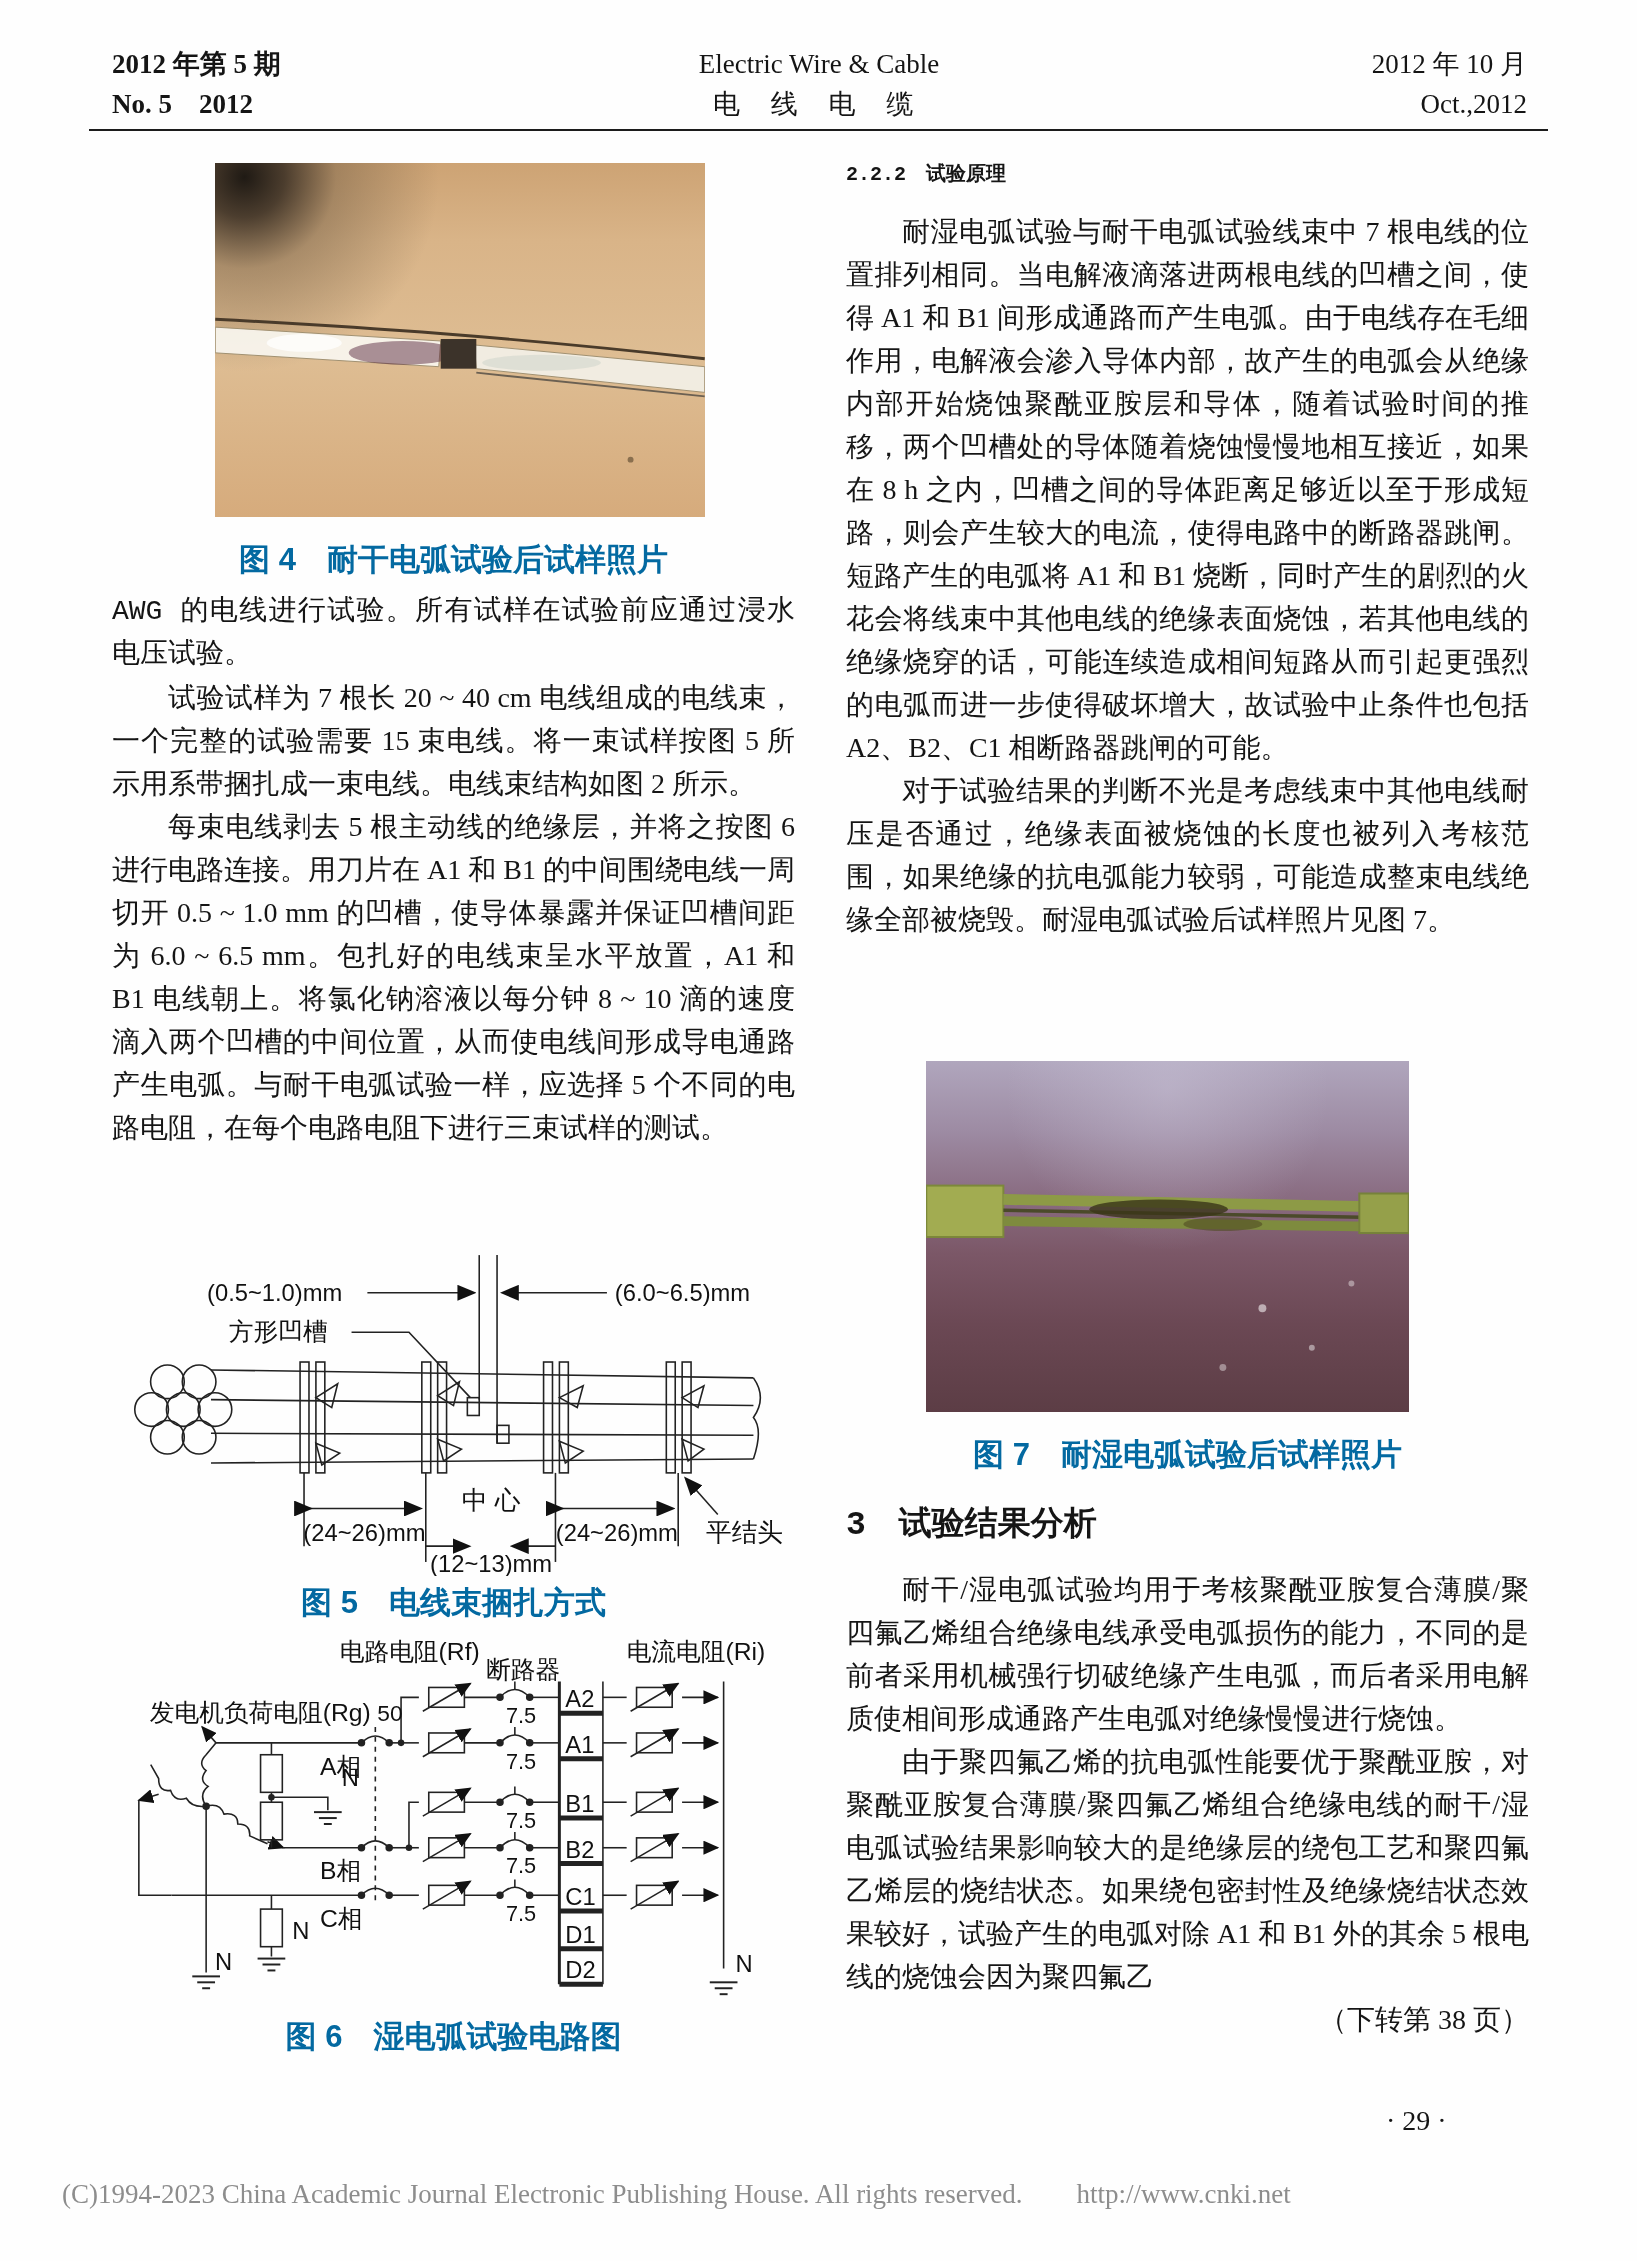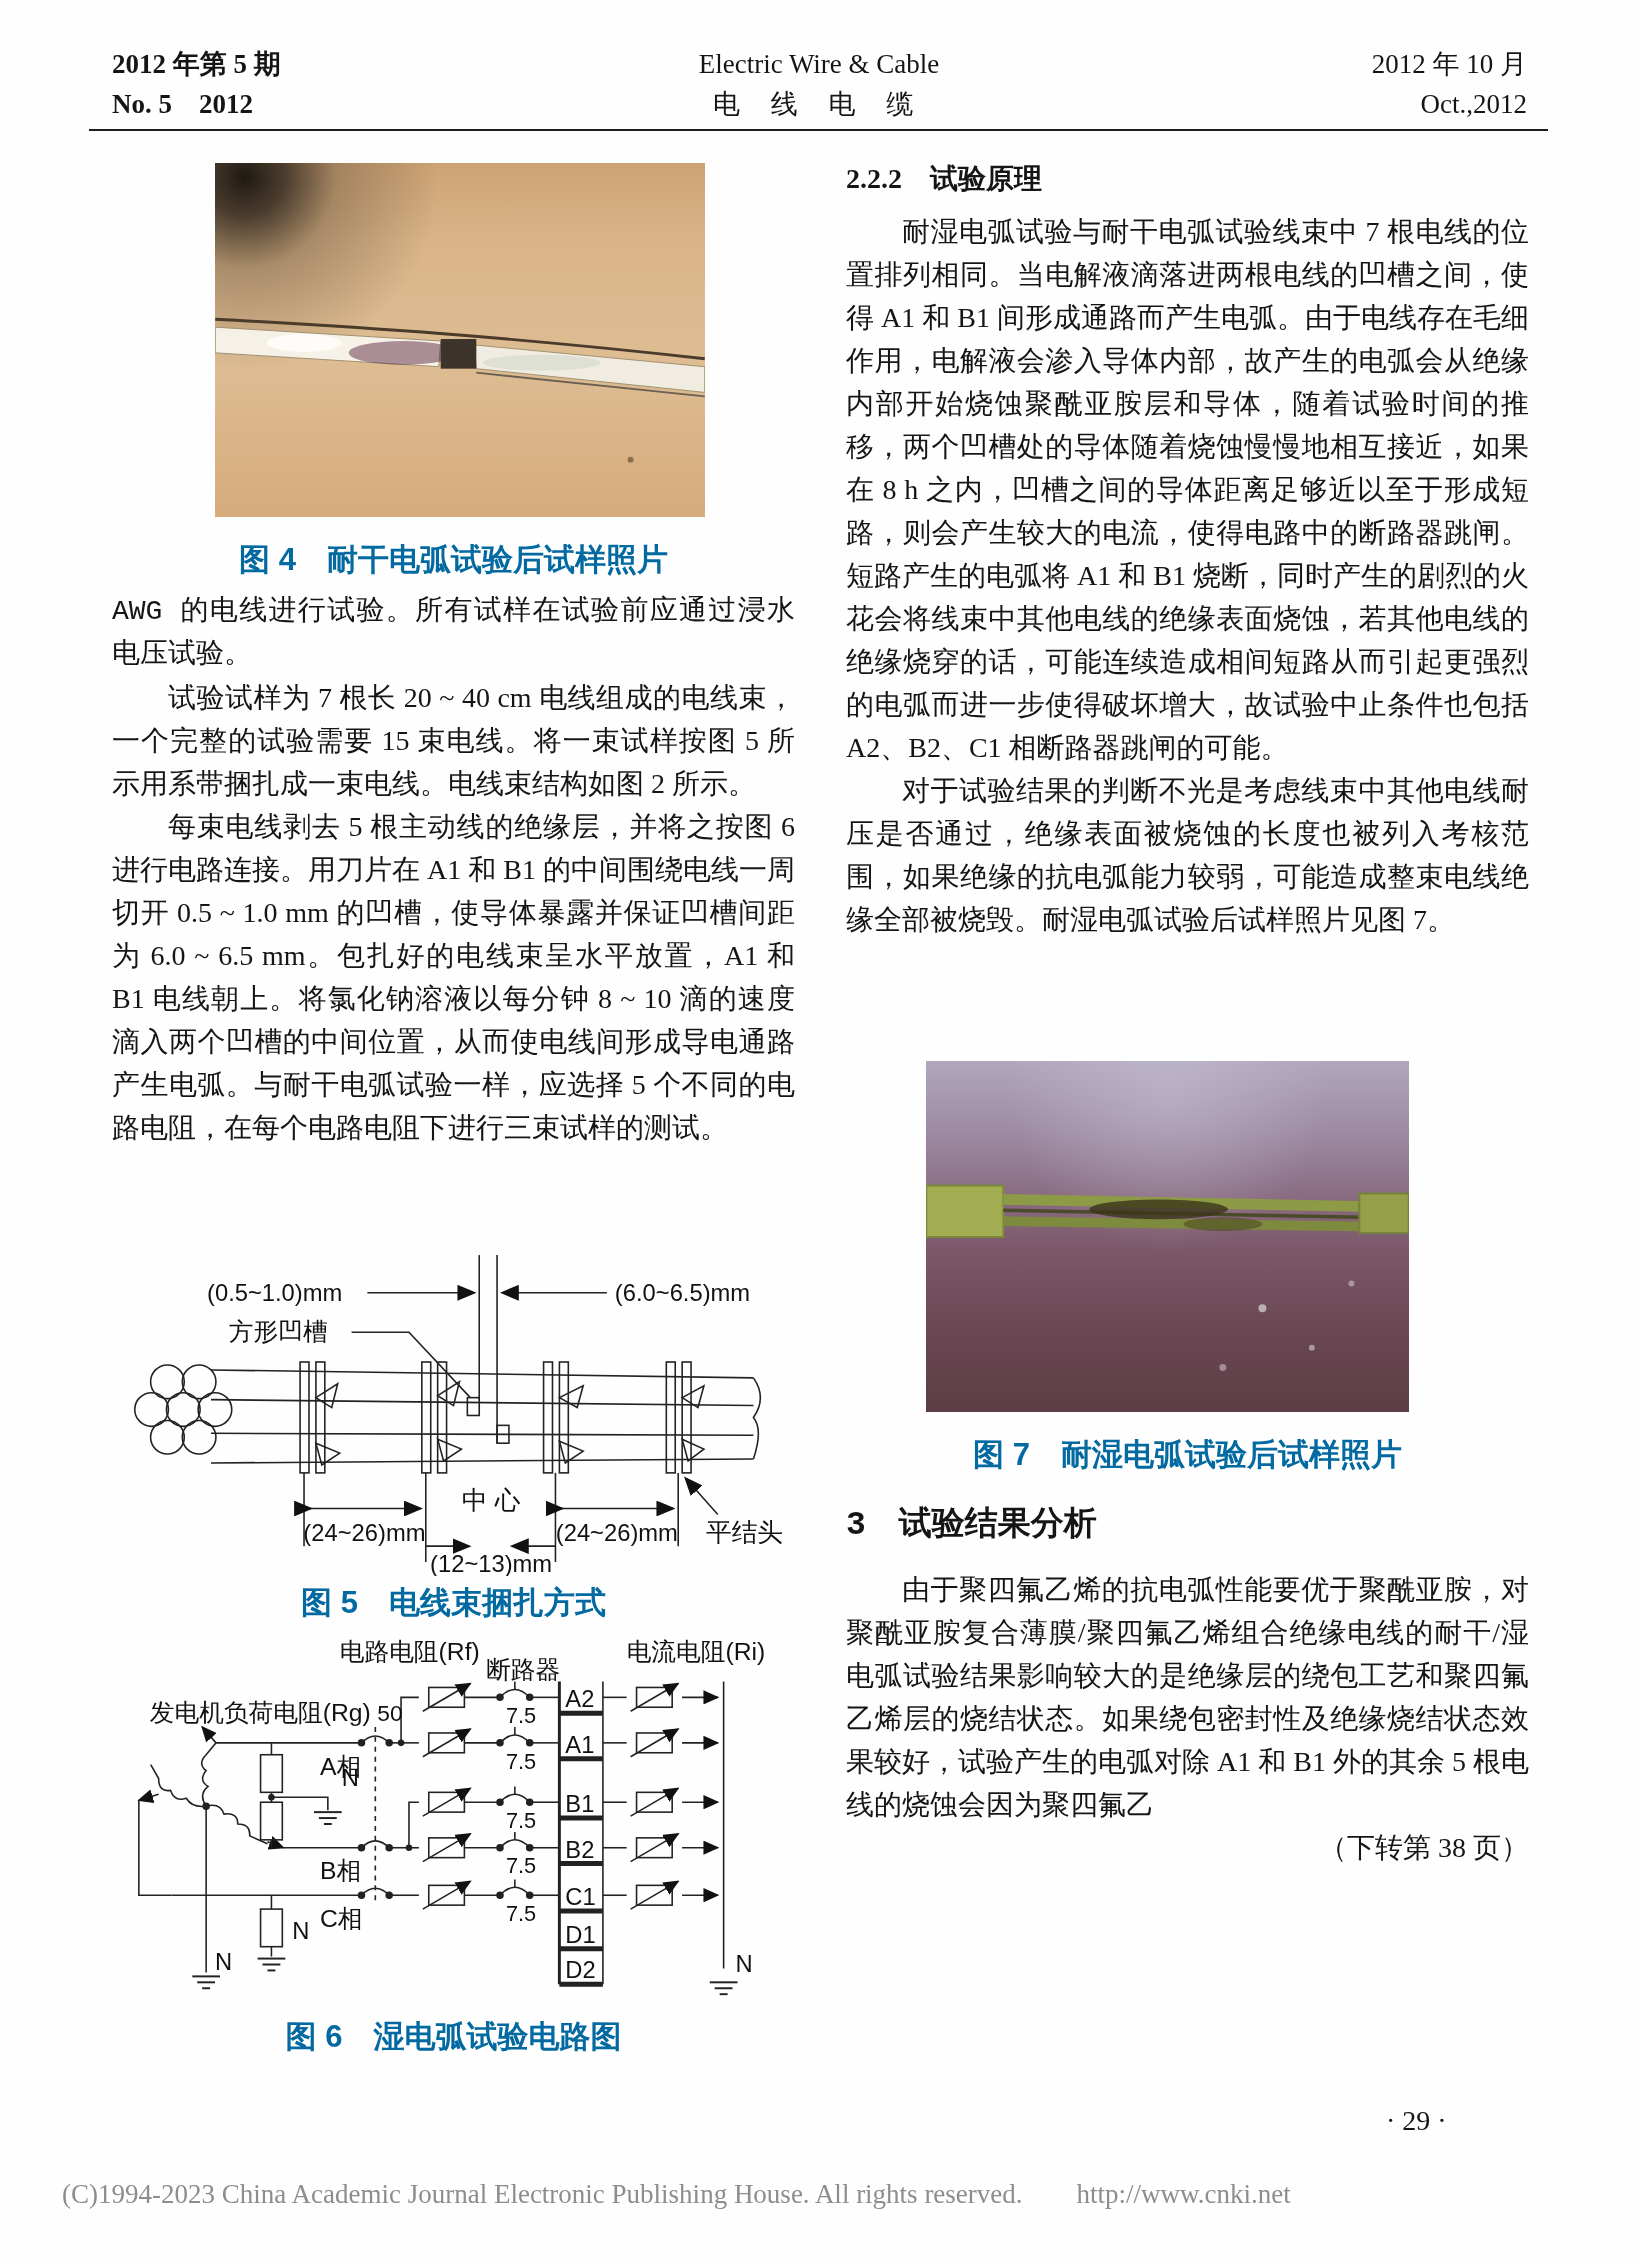--- a/index.html
+++ b/index.html
@@ -14,22 +14,22 @@
 
   
   .col{width:683px;}
   .body-text{font-size:28px;line-height:43px;text-align:justify;}
   .body-text p{margin:0;text-indent:2em;}
   .body-text p.noindent{text-indent:0;font-family:Liberation Mono, monospace;}
 
   .caption{font-family:"Liberation Sans", sans-serif;font-weight:bold;
            font-size:31px;text-align:center;width:683px;color:#0369a1;}
 
-  .sec-head{font-family:Liberation Serif, serif;font-weight:bold;
-            font-size:28px;white-space:nowrap;}
+  .sec-head{font-family:Liberation Mono, monospace;font-weight:bold;
+            font-size:20px;white-space:nowrap;}
   .sec-head-big{font-family:Liberation Mono, monospace;font-weight:bold;
             font-size:33px;white-space:nowrap;}
 
   
   .photo4{width:490px;height:354px;overflow:hidden;
      background:
        radial-gradient(circle at 6% 4%, rgba(24,20,16,.96) 0%, rgba(52,42,32,.85) 7%,
                        rgba(110,90,66,.45) 16%, rgba(215,178,130,0) 34%),
        linear-gradient(180deg,#cda374 0%,#d9b488 22%,#deBD93 55%,#d6ab7c 100%);}
   .photo7{width:483px;height:351px;overflow:hidden;
@@ -331,20 +331,21 @@
     <circle cx="390" cy="290" r="3" fill="rgba(255,255,255,0.45)"></circle>
     <circle cx="300" cy="310" r="3.5" fill="rgba(255,255,255,0.4)"></circle>
     <circle cx="430" cy="225" r="3" fill="rgba(255,255,255,0.4)"></circle>
   </svg>
 </div>
 <div class="abs caption" style="left:846px;top:1434px;">图 7　耐湿电弧试验后试样照片</div>
 
 <div class="abs sec-head-big" style="left:846px;top:1501px;">3　试验结果分析</div>
 
 <div class="abs col body-text" style="left:846px;top:1568px;">
+  <p>耐干/湿电弧试验均用于考核聚酰亚胺复合薄膜/聚四氟乙烯组合绝缘电线承受电弧损伤的能力，不同的是前者采用机械强行切破绝缘产生电弧，而后者采用电解质使相间形成通路产生电弧对绝缘慢慢进行烧蚀。</p>
   <p>由于聚四氟乙烯的抗电弧性能要优于聚酰亚胺，对聚酰亚胺复合薄膜/聚四氟乙烯组合绝缘电线的耐干/湿电弧试验结果影响较大的是绝缘层的绕包工艺和聚四氟乙烯层的烧结状态。如果绕包密封性及绝缘烧结状态效果较好，试验产生的电弧对除 A1 和 B1 外的其余 5 根电线的烧蚀会因为聚四氟乙</p>
   <div class="cont-line">（下转第 38 页）</div>
 </div>
 
 <div class="abs page-no" style="left:1386px;top:2105px;">· 29 ·</div>
 
 <div class="abs footer" style="left:54px;top:2176px;margin-left:8px;">(C)1994-2023 China Academic Journal Electronic Publishing House. All rights reserved.　　http://www.cnki.net</div>
 
 
 </body></html>

